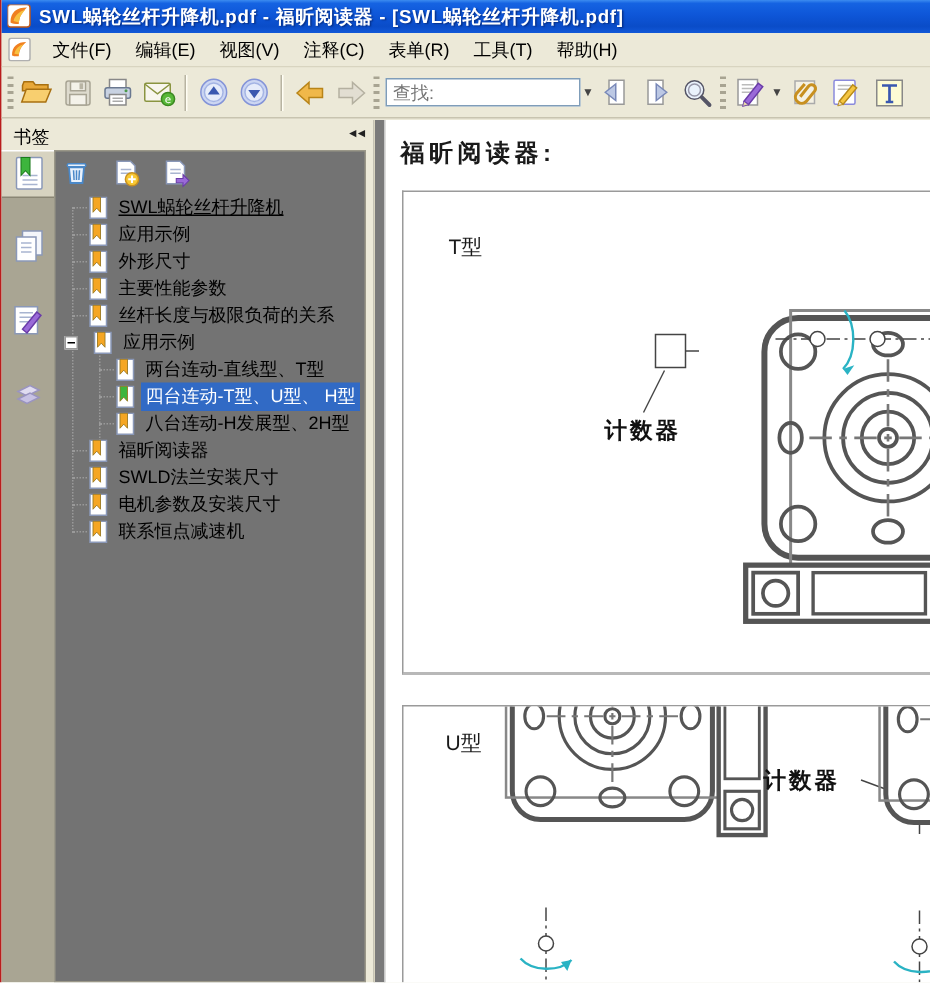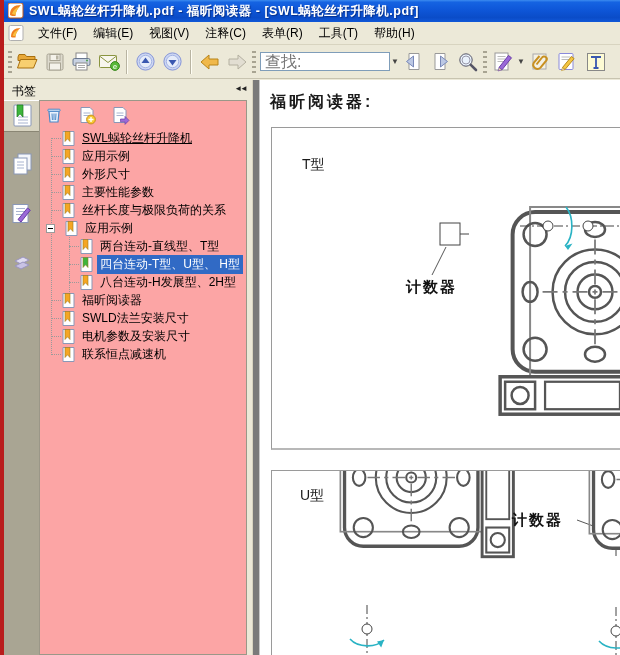--- a/index.html
+++ b/index.html
@@ -1,45 +1,45 @@
 <!DOCTYPE html>
 <html><head>
 <meta charset="utf-8">
 <style>
   * { margin:0; padding:0; box-sizing:border-box; }
   html,body { font-family:"Liberation Sans","DejaVu Sans",sans-serif; }
-  #win { position:relative; width:620px; height:655px; background:#ece9d8; overflow:hidden; border-left:4px solid #b91c1c; }
+  #win { position:relative; width:620px; height:655px; background:#ece9d8; overflow:hidden; border-left:1px solid #b91c1c; }
 
   
   .titlebar { position:relative; height:22px; background:linear-gradient(180deg,#3c8cf0 0%,#1563e2 10%,#0e56d8 45%,#0a4cc8 80%,#1158d8 100%); display:flex; align-items:center; padding-left:4px; overflow:hidden; }
   .titlebar .ticon { width:16px; height:16px; margin-right:5px; flex:0 0 auto; }
   .titlebar .ttext { color:#fff; font-weight:bold; font-size:12.5px; letter-spacing:.5px; white-space:nowrap; text-shadow:1px 1px 1px #06308a; }
 
   
   .menubar { height:23px; background:#ece9d8; display:flex; align-items:center; border-bottom:1px solid #d8d4c0; padding-left:4px; }
   .menubar .micon { width:16px; height:16px; margin-right:6px; }
   .menu-item { font-size:12px; color:#000; padding:3px 8px; cursor:default; white-space:nowrap; }
 
   
   .toolbar { height:34px; background:#ece9d8; display:flex; align-items:center; padding-left:2px; border-bottom:1px solid #c8c4b0; overflow:hidden; white-space:nowrap; }
   .grip { width:4px; height:22px; margin:0 2px; background:repeating-linear-gradient(to bottom,#a8a492 0 2px,transparent 2px 5px); flex:0 0 auto; }
   .tsep { width:2px; height:24px; border-left:1px solid #b8b4a2; border-right:1px solid #fffef4; margin:0 4px; flex:0 0 auto; }
   .tbtn { width:27px; height:27px; display:flex; align-items:center; justify-content:center; flex:0 0 auto; }
   .tbtn svg { display:block; }
   .dd { font-size:8px; color:#444; width:10px; text-align:center; flex:0 0 auto; }
-  .findbox { width:130px; height:19px; border:1px solid #7f9db9; background:#fff; font-size:16px; color:#888; padding:0 4px; margin-left:2px; }
+  .findbox { width:130px; height:19px; border:1px solid #7f9db9; background:#fff; font-size:12px; color:#888; padding:0 4px; margin-left:2px; }
 
   
   .body { position:absolute; top:80px; left:0; right:0; bottom:0; }
   .sb-header { position:absolute; left:0; top:0; width:248px; height:20px; background:#ece9d8; font-size:12px; color:#000; padding:3px 0 0 8px; }
   .sb-collapse { position:absolute; right:6px; top:4px; font-size:8px; color:#222; letter-spacing:-2px; cursor:pointer; }
   .leftstrip { position:absolute; left:0; top:20px; width:35px; bottom:0; background:#a9a593; }
   .stripbtn { position:absolute; left:3px; width:30px; height:32px; display:flex; align-items:center; justify-content:center; }
   .stripbtn.active { left:0; width:35px; background:#d7d3c0; border-top:1px solid #fff; border-bottom:1px solid #8a8674; }
-  .panel { position:absolute; left:35px; top:20px; width:208px; bottom:0; background:#fca5a5; border:1px solid #9a9788; overflow:hidden; }
+  .panel { position:absolute; left:35px; top:20px; width:208px; bottom:0; background:#737373; border:1px solid #9a9788; overflow:hidden; }
   .panel-tools { position:absolute; left:4px; top:4px; display:flex; gap:13px; }
   .ptool { width:20px; height:20px; display:flex; align-items:center; justify-content:center; }
 
   
   .tree { position:absolute; left:0; top:28px; right:0; bottom:0; font-size:12px; }
   .tline { position:absolute; border-left:1px dotted #9a9a9a; width:0; }
   .tstub { position:absolute; border-top:1px dotted #9a9a9a; height:0; }
   .trow { position:absolute; height:18px; display:flex; align-items:center; cursor:default; white-space:nowrap; }
   .trow .bi { width:13px; height:15px; margin-right:4px; flex:0 0 auto; }
   .blabel { color:#000; padding:1px 3px; }

